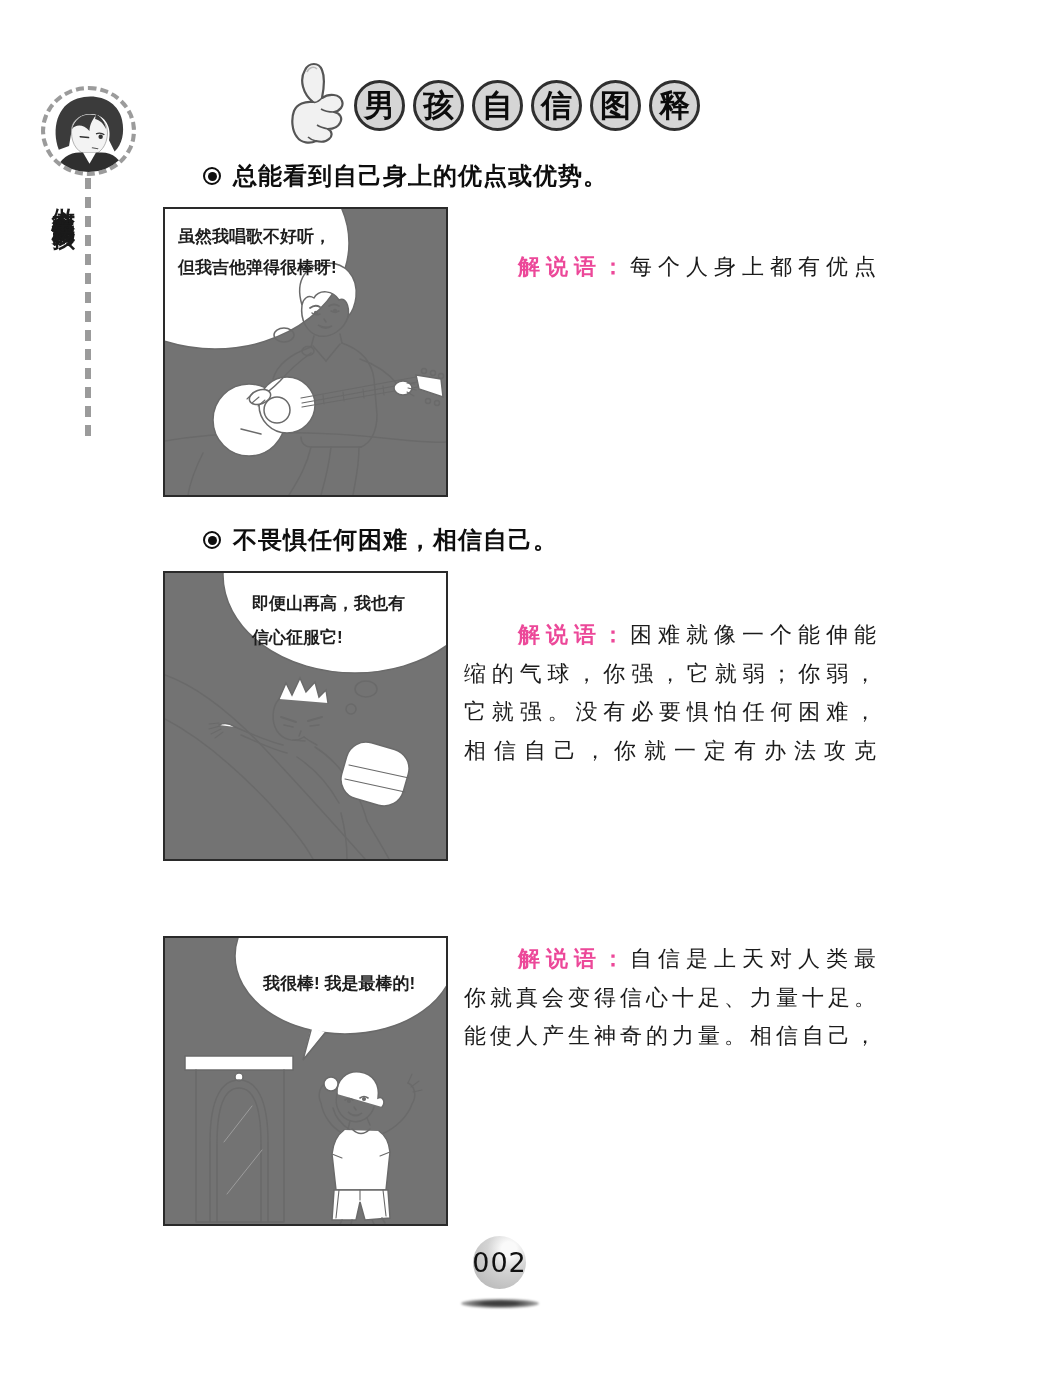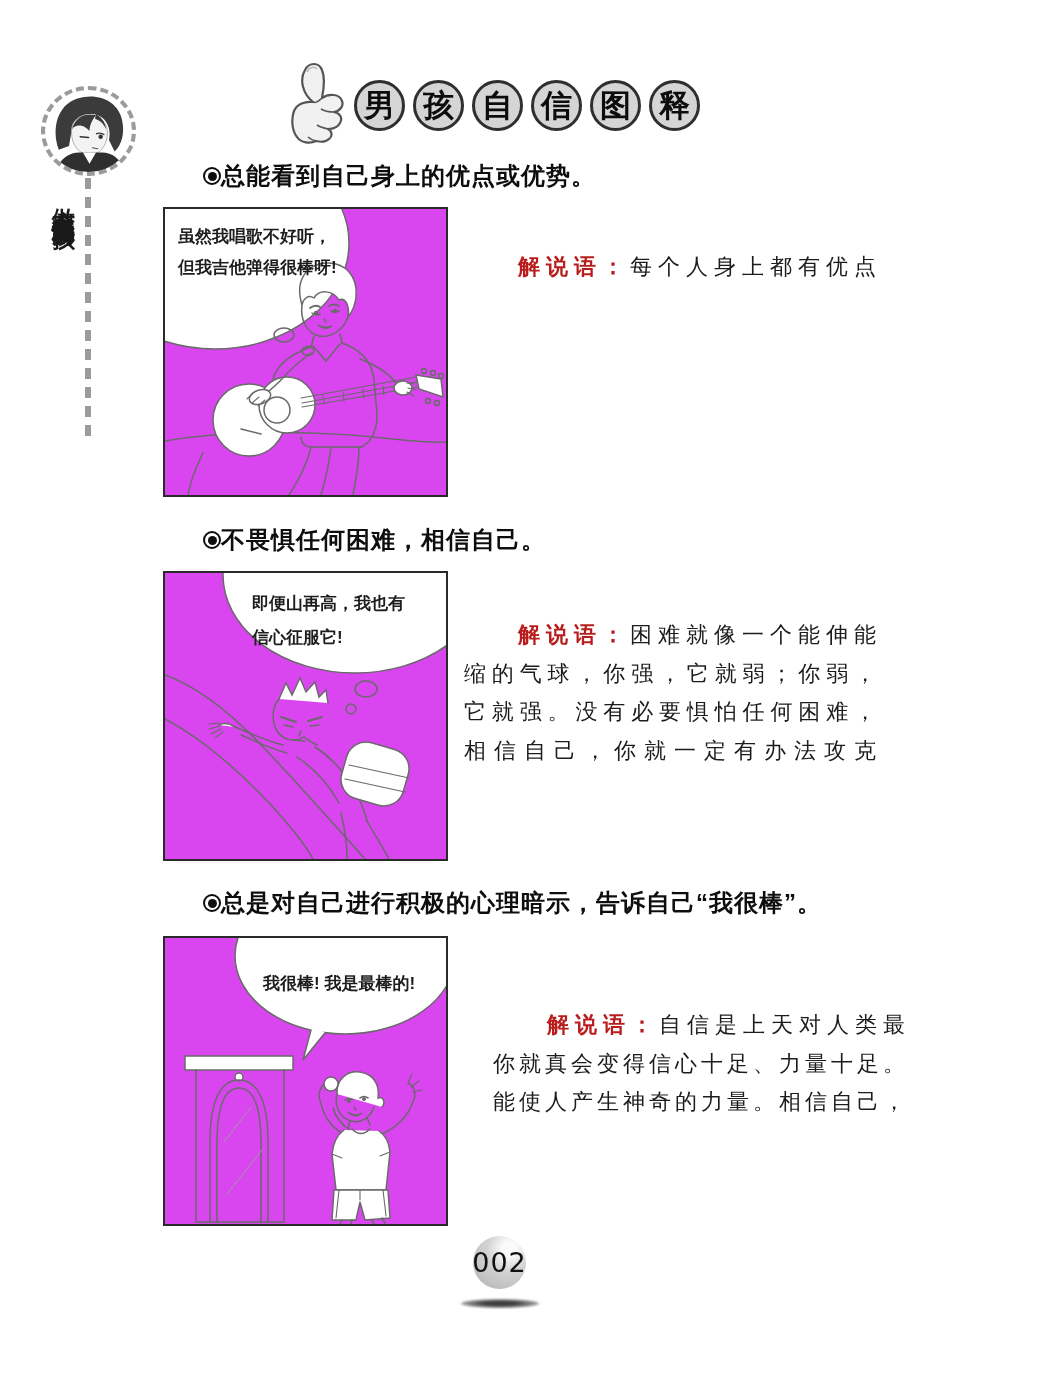--- a/index.html
+++ b/index.html
@@ -17,40 +17,40 @@
     font-family:"DejaVu Serif",serif;font-weight:bold;font-size:23px;letter-spacing:2px;color:#1a1a1a;}
 
   
   .thumb{position:absolute;left:281px;top:58px;}
   .tc-row{position:absolute;left:354px;top:80px;display:flex;gap:8px;}
   .tcircle{width:51px;height:51px;border-radius:50%;background:#d5d5d5;border:3px solid #2f2f2f;
     box-sizing:border-box;display:flex;align-items:center;justify-content:center;
     font-size:31px;font-weight:bold;color:#0c0c0c;font-family:"DejaVu Sans",sans-serif;}
 
   
-  .sec-head{position:absolute;left:203px;display:flex;align-items:center;
+  .sec-head{position:absolute;left:203px;display:flex;align-items:center;gap:12px;
     font-weight:bold;font-size:24px;color:#0e0e0e;letter-spacing:1px;white-space:nowrap;}
   .bullet{width:18px;height:18px;border:2.5px solid #0e0e0e;border-radius:50%;
     box-sizing:border-box;position:relative;flex:0 0 auto;}
   .bullet::after{content:"";position:absolute;inset:2.5px;background:#0e0e0e;border-radius:50%;}
 
   
   .figure{position:absolute;left:163px;width:281px;height:286px;border:2px solid #2a2a2a;
-    background:#d946ef;}
+    background:#737373;}
   .figure svg{position:absolute;left:0;top:0;}
   .btxt{position:absolute;font-weight:bold;font-size:17px;color:#1d1d1d;line-height:31px;white-space:nowrap;}
 
   
   .caption{position:absolute;left:464px;width:415px;font-family:"DejaVu Serif",serif;
     font-size:22px;color:#1c1c1c;}
   .cap-line,.cap-line1{height:38.5px;line-height:38.5px;letter-spacing:3px;
     text-align:justify;text-align-last:justify;white-space:nowrap;overflow:visible;}
   .cap-line1{padding-left:54px;}
   .cap-last{text-align-last:left;letter-spacing:4px;}
-  .cap-label{font-family:"Liberation Sans",sans-serif;font-weight:bold;color:#b91c1c;}
+  .cap-label{font-family:"Liberation Sans",sans-serif;font-weight:bold;color:#ec4899;}
 
   
   .ball{position:absolute;left:473px;top:1236px;width:53px;height:53px;border-radius:50%;
     background:radial-gradient(circle at 68% 25%,#fafafa 0 14%,#d4d4d4 40%,#bfbfbf 75%,#b3b3b3 100%);
     display:flex;align-items:center;justify-content:center;
     font-size:27px;color:#111;letter-spacing:1px;font-family:"DejaVu Sans",sans-serif;}
   .ball-shadow{position:absolute;left:461px;top:1299px;width:78px;height:9px;border-radius:50%;
     background:radial-gradient(ellipse at center,#3d3d3d 0 30%,#9a9a9a 65%,rgba(255,255,255,0) 95%);
     filter:blur(1.2px);}
 </style>
@@ -199,24 +199,20 @@
     <div class="cap-line1">
       <span class="cap-label">解说语：</span><span>困难就像一个能伸能</span>
     </div>
     <div>
         <div class="cap-line">缩的气球，你强，它就弱；你弱，</div>
         <div class="cap-line">它就强。没有必要惧怕任何困难，</div>
         <div class="cap-line">相信自己，你就一定有办法攻克</div>
       </div>
   </div>
 
-  <div class="sec-head" style="top:887px;">
-    <span class="bullet"></span>
-    <span>总是对自己进行积极的心理暗示，告诉自己“我很棒”。</span>
-  </div>
 
   <div class="figure" style="top:936px;text-align:center;">
     <svg width="281" height="286" viewBox="0 0 281 286" fill="none" stroke="#6a6a6a" stroke-width="1.5" stroke-linecap="round">
       <ellipse cx="180" cy="18" rx="110" ry="78" fill="#fff"></ellipse>
       <path d="M146,90 L138,122 L160,94 Z" fill="#fff" stroke="none"></path>
       <path d="M146,92 L138,122 L160,95" fill="none"></path>
 
       <rect x="20" y="118" width="108" height="14" fill="#fff"></rect>
       <path d="M31,132 L31,284 M119,132 L119,284 M31,284 L119,284"></path>
       <circle cx="74" cy="139" r="4" fill="#fff"></circle>
@@ -246,21 +242,21 @@
       <path d="M169,252 L167,282 L191,282 L195,264 L200,282 L225,280 L223,252 Z" fill="#fff"></path>
       <path d="M195,252 l0,10 M174,252 l-3,28 M218,252 l3,26" stroke-width="1.1"></path>
 
       <path d="M177,282 l-2,4 M187,282 l-1,4 M207,282 l2,4 M217,280 l3,5"></path>
     </svg>
     <div class="btxt" style="left:98px;top:30px;">
       <span style="display:block">我很棒! 我是最棒的!</span>
     </div>
   </div>
 
-  <div class="caption" style="top:1006px;margin-left:29px;">
+  <div class="caption" style="top:940px;">
     <div class="cap-line1">
       <span class="cap-label">解说语：</span><span>自信是上天对人类最</span>
     </div>
     <div>
         <div class="cap-line cap-last">你就真会变得信心十足、力量十足。</div>
         <div class="cap-line">能使人产生神奇的力量。相信自己，</div>
       </div>
   </div>
 
   <div class="ball">

